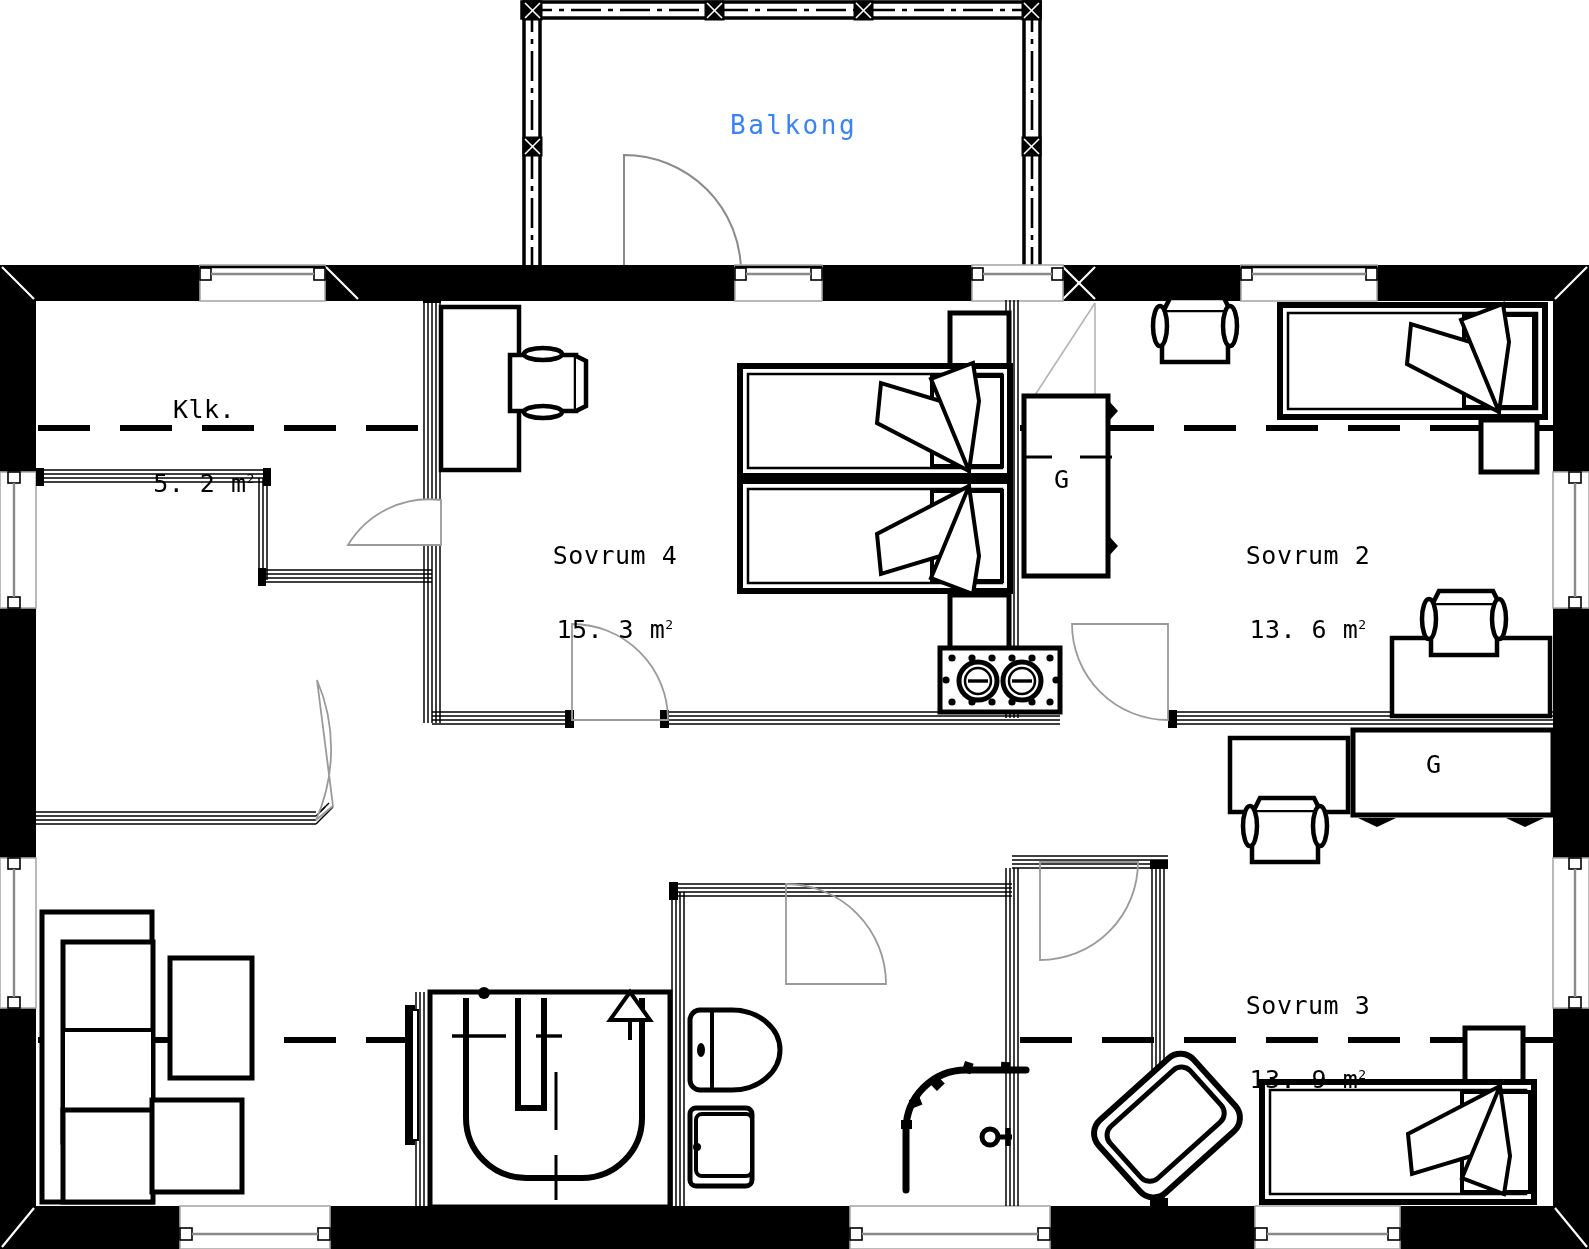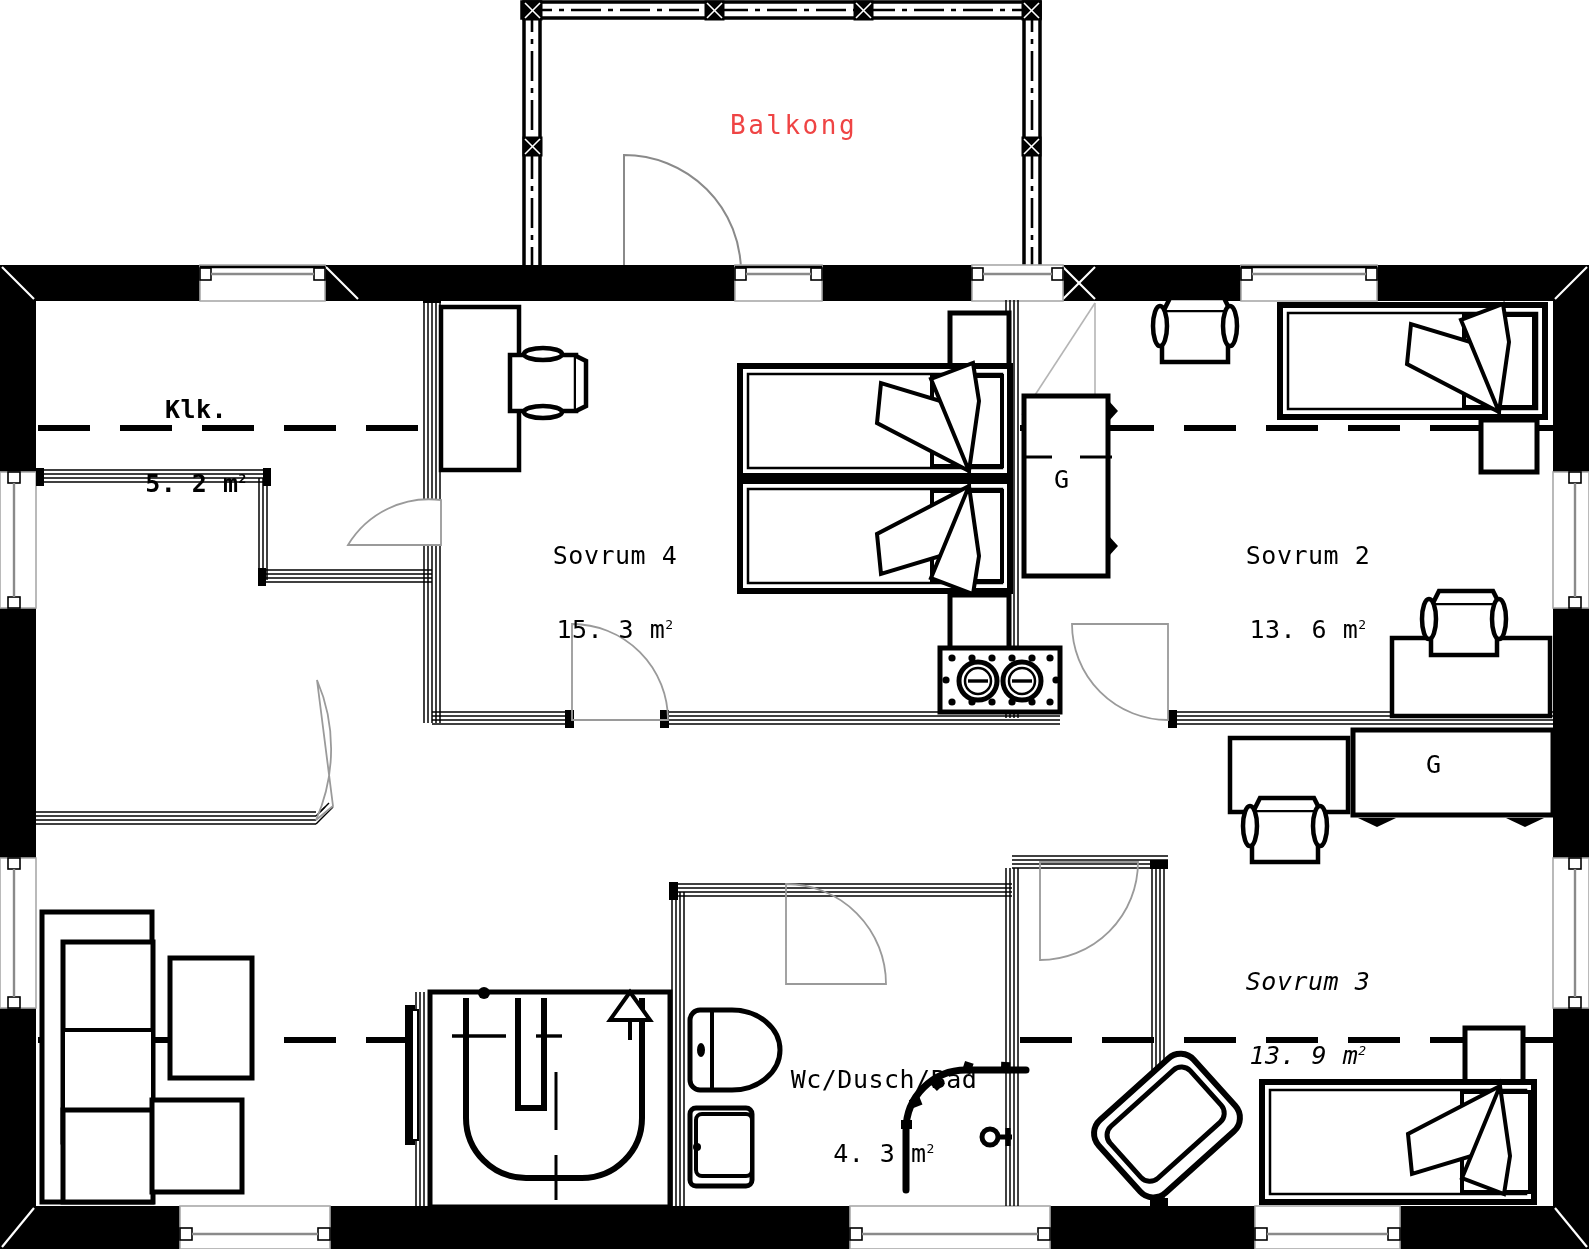--- a/index.html
+++ b/index.html
@@ -7,21 +7,21 @@
   #stage{position:relative;width:1589px;height:1249px;background:#ffffff;overflow:hidden;}
   #plan{position:absolute;left:0;top:0;width:1589px;height:1249px;}
   .rlabel{position:absolute;text-align:center;color:#000;line-height:1.30;
           font-family:"DejaVu Sans Mono","Liberation Mono",monospace;
           letter-spacing:0.5px;white-space:pre;pointer-events:none;}
   .rlabel .nm{display:block;font-size:25px;}
   .rlabel .ar{display:block;font-size:25px;}
   .rlabel .ar sup{font-size:13px;vertical-align:super;}
   .glab{position:absolute;font-size:25px;color:#000;
         font-family:"DejaVu Sans Mono","Liberation Mono",monospace;}
-  .blab{position:absolute;font-size:26px;color:#ef4444;letter-spacing:2.5px;
+  .blab{position:absolute;font-size:26px;color:#3b82f6;letter-spacing:2.5px;
         font-family:"DejaVu Sans Mono","Liberation Mono",monospace;}
 </style>
 </head>
 <body>
 
 <div id="stage">
 
 <svg id="plan" viewBox="0 0 1589 1249" xmlns="http://www.w3.org/2000/svg">
 
   <defs>
@@ -508,43 +508,39 @@
   </g>
 
   <g>
     <rect x="36" y="468" width="8" height="18" fill="#000"></rect>
   </g>
 
 </svg>
 
 <div class="blab" style="left:730px;top:110px;">Balkong</div>
 
-<div class="rlabel" style="left:96px;top:352px;width:200px;font-weight:bold;">
+<div class="rlabel" style="left:104px;top:352px;width:200px;">
   <span class="nm">Klk.</span>
   <span class="ar"><span>5. 2</span>&nbsp;<span>m</span><sup>2</sup></span>
 </div>
 
 
 <div class="rlabel" style="left:495px;top:498px;width:240px;">
   <span class="nm">Sovrum 4</span>
   <span class="ar"><span>15. 3</span>&nbsp;<span>m</span><sup>2</sup></span>
 </div>
 
 <div class="rlabel" style="left:1188px;top:498px;width:240px;">
   <span class="nm">Sovrum 2</span>
   <span class="ar"><span>13. 6</span>&nbsp;<span>m</span><sup>2</sup></span>
 </div>
 
-<div class="rlabel" style="left:1188px;top:924px;width:240px;font-style:italic;">
+<div class="rlabel" style="left:1188px;top:948px;width:240px;">
   <span class="nm">Sovrum 3</span>
   <span class="ar"><span>13. 9</span>&nbsp;<span>m</span><sup>2</sup></span>
 </div>
 
 
-<div class="rlabel" style="left:764px;top:1022px;width:240px;">
-  <span class="nm">Wc/Dusch/Bad</span>
-  <span class="ar"><span>4. 3</span>&nbsp;<span>m</span><sup>2</sup></span>
-</div>
 
 <div class="glab" style="left:1054px;top:465px;">G</div>
 <div class="glab" style="left:1426px;top:750px;">G</div>
 
 </div>
 
 </body></html>

